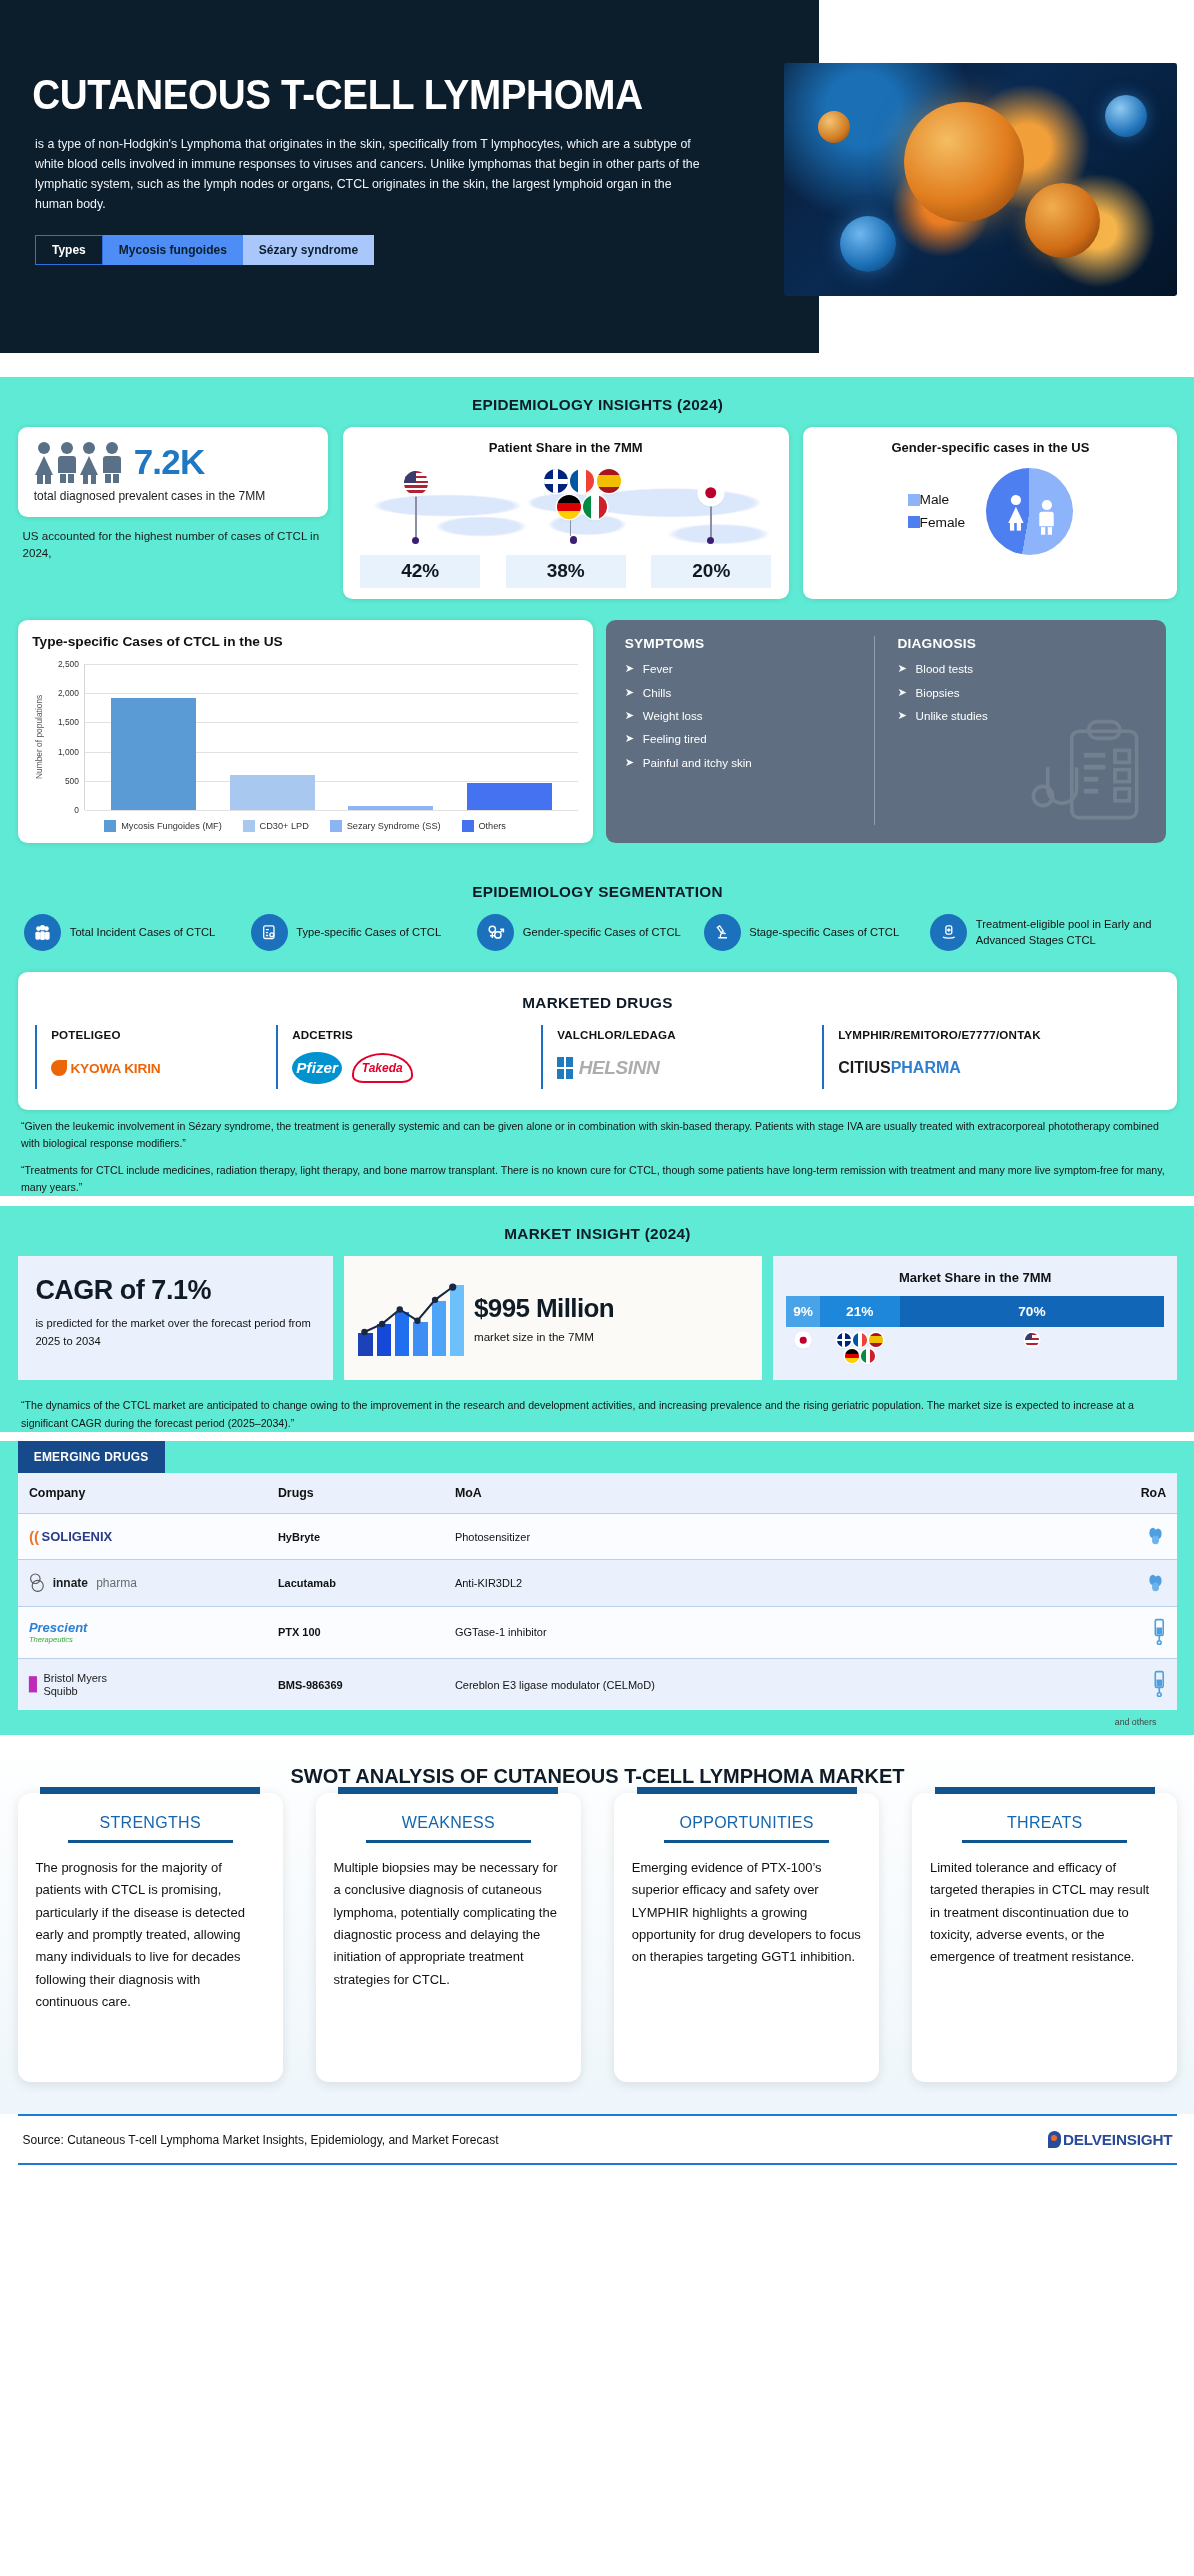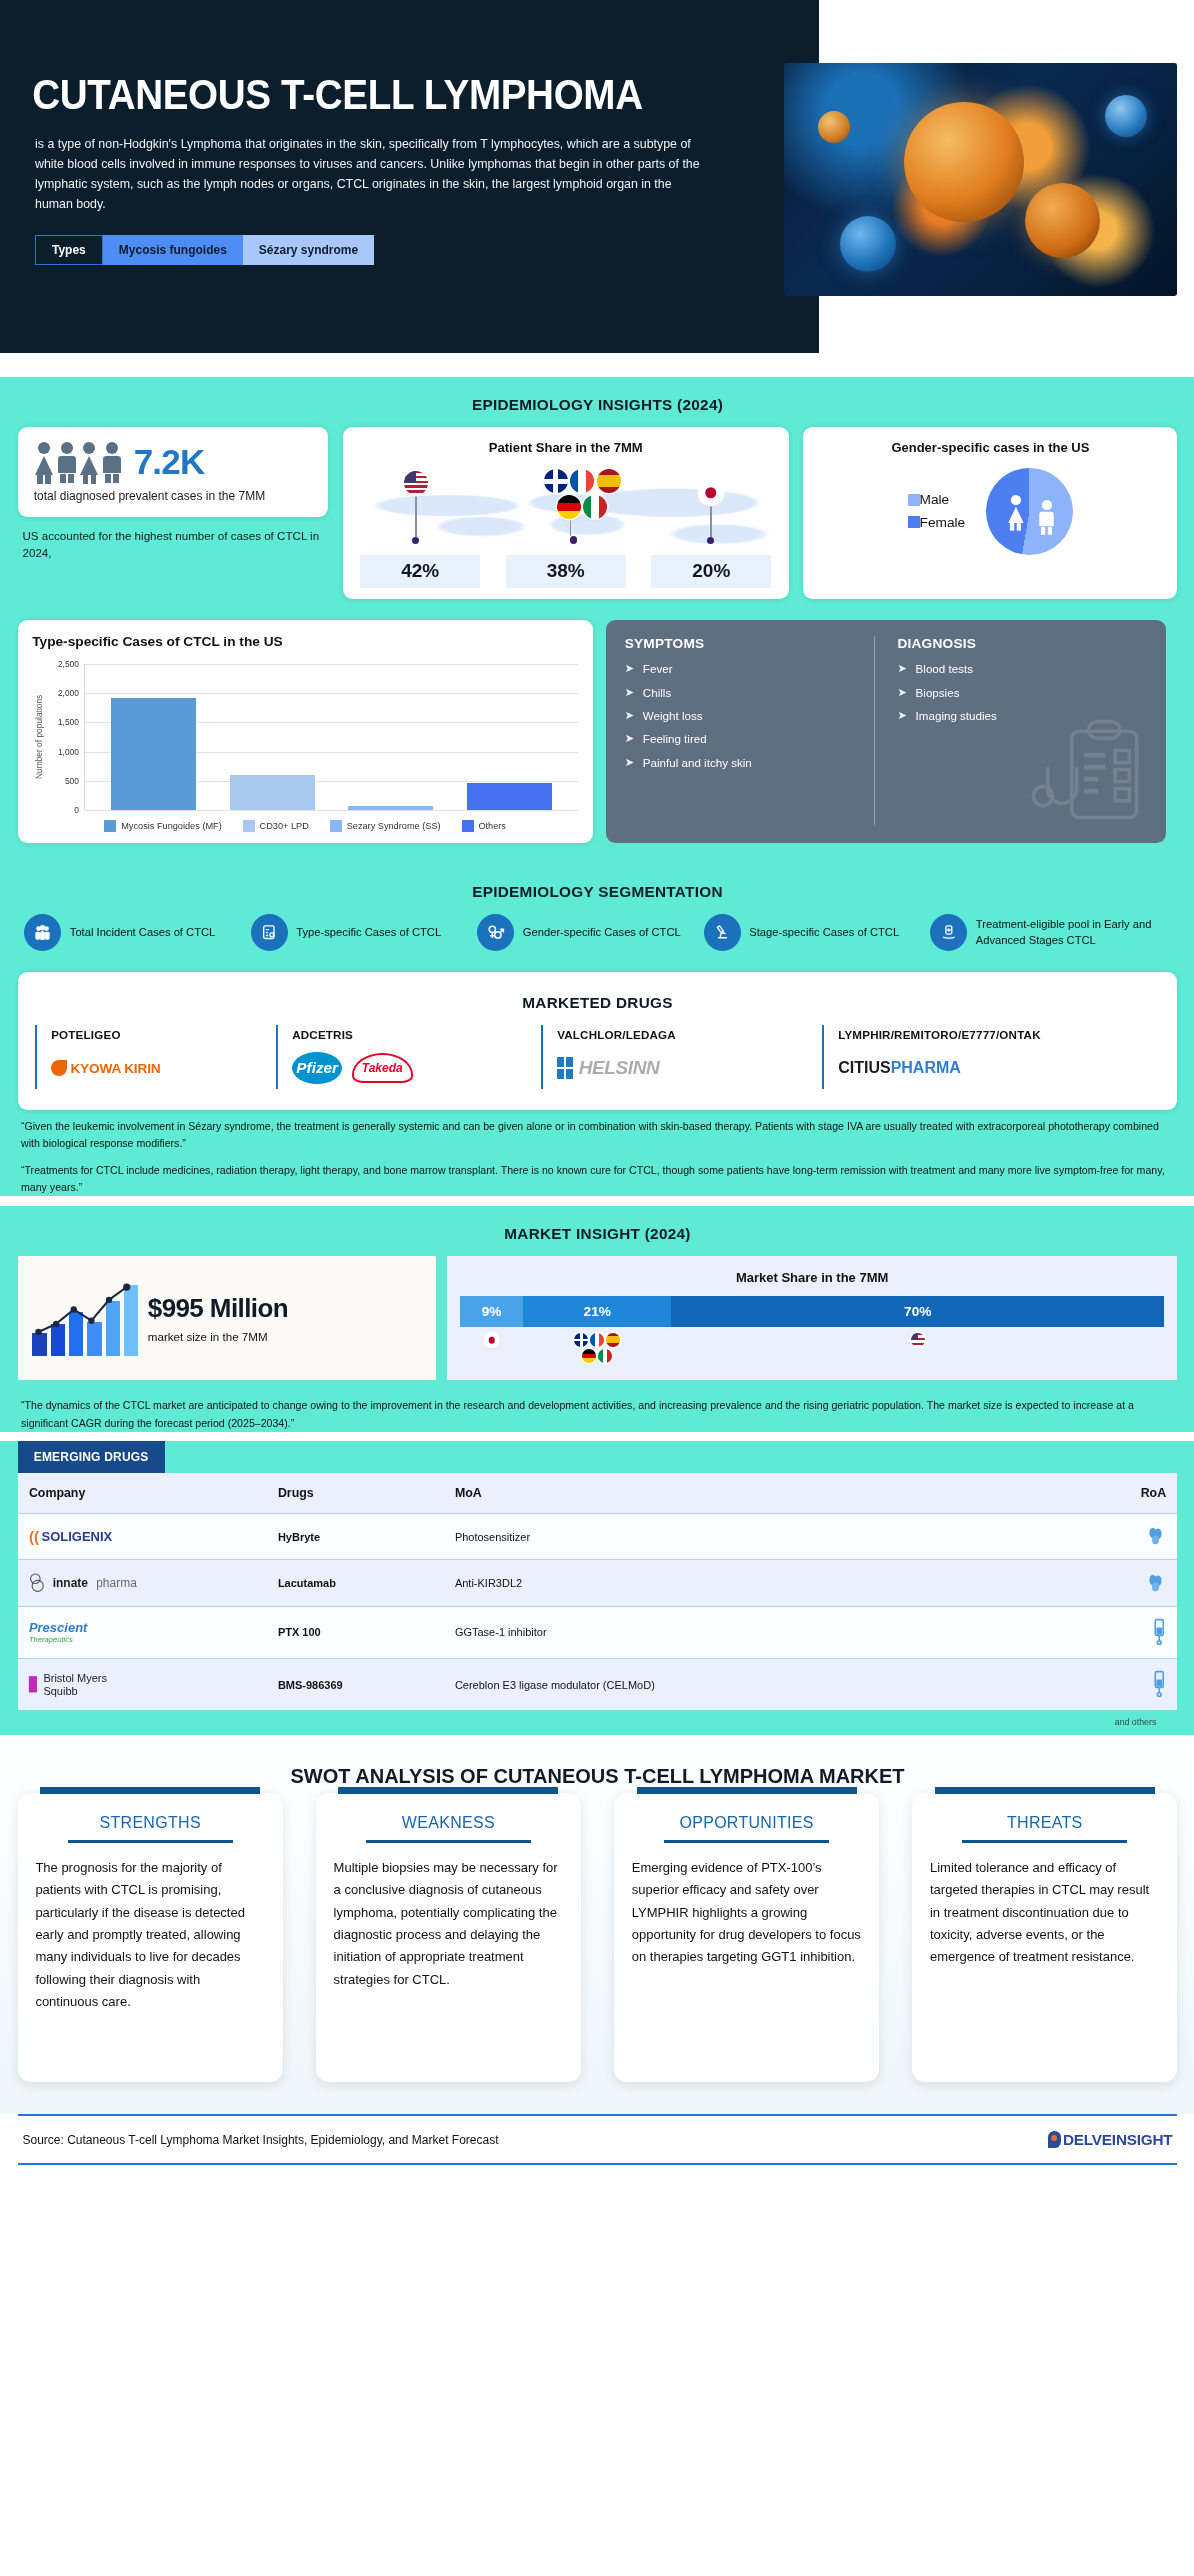--- a/index.html
+++ b/index.html
@@ -452,21 +452,21 @@
         <div class="sym-li">
             <span class="chev">➤</span>
           <span>Blood tests</span>
           </div>
         <div class="sym-li">
             <span class="chev">➤</span>
           <span>Biopsies</span>
           </div>
         <div class="sym-li">
             <span class="chev">➤</span>
-          <span>Imaging studies</span>
+          <span>Unlike studies</span>
           </div>
       </div>
       <svg class="clip-art" width="120" height="120" viewBox="0 0 100 100">
         <rect x="34" y="16" width="54" height="72" rx="6" fill="none" stroke="#fff" stroke-width="3"></rect>
         <rect x="48" y="8" width="26" height="14" rx="7" fill="none" stroke="#fff" stroke-width="3"></rect>
         <rect x="44" y="34" width="18" height="4" fill="#fff"></rect>
           <rect x="44" y="44" width="18" height="4" fill="#fff"></rect>
         <rect x="44" y="54" width="12" height="4" fill="#fff"></rect>
           <rect x="44" y="64" width="12" height="4" fill="#fff"></rect>
         <rect x="70" y="32" width="12" height="10" fill="none" stroke="#fff" stroke-width="3"></rect>
@@ -581,20 +581,24 @@
         </div>
       </div>
     </div>
     <div class="quote">“Given the leukemic involvement in Sézary syndrome, the treatment is generally systemic and can be given alone or in combination with skin-based therapy. Patients with stage IVA are usually treated with extracorporeal phototherapy combined with biological response modifiers.”</div>
     <div class="quote">“Treatments for CTCL include medicines, radiation therapy, light therapy, and bone marrow transplant. There is no known cure for CTCL, though some patients have long-term remission with treatment and many more live symptom-free for many, many years.”</div>
   </div>
 
   <div class="band-gray">
     <div class="section-title">MARKET INSIGHT (2024)</div>
     <div class="mi">
+      <div class="mi-a">
+        <div class="mi-cagr">CAGR of 7.1%</div>
+        <div class="mi-sub">is predicted for the market over the forecast period from 2025 to 2034</div>
+      </div>
       <div class="mi-b">
         <div class="growbars">
           <i style="height:30%;background:#1b42b8"></i>
           <i style="height:42%;background:#1549d8"></i>
           <i style="height:58%;background:#1f6ff0"></i>
           <i style="height:45%;background:#3f8ef5"></i>
           <i style="height:72%;background:#4ea4f7"></i>
           <i style="height:92%;background:#6dc0fb"></i>
           <svg width="106" height="77" viewBox="0 0 132 96" style="position:absolute;left:0;top:0">
             <polyline points="8,66 30,56 52,38 74,52 96,26 118,10" fill="none" stroke="#1a2740" stroke-width="2.6"></polyline>

